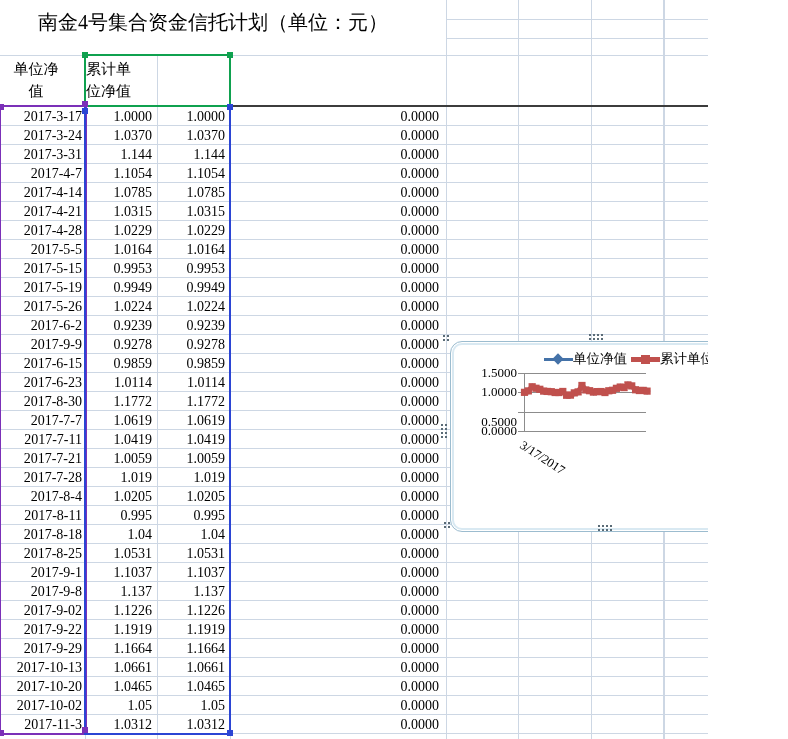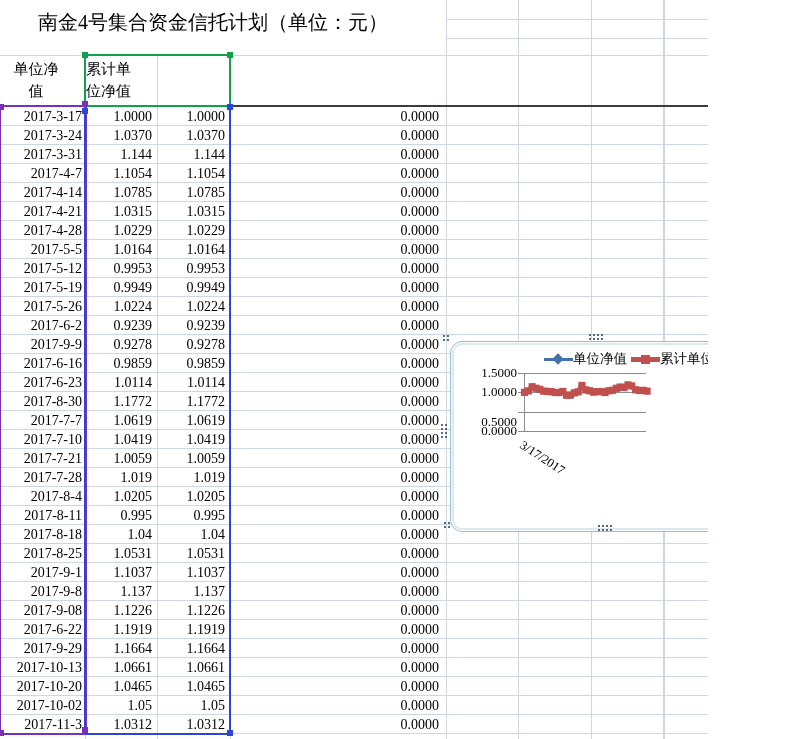--- a/index.html
+++ b/index.html
@@ -128,21 +128,21 @@
         <div class="c c2">1.0229</div>
         <div class="c c3">0.0000</div>
       </div>
       <div class="r">
         <div class="c c0">2017-5-5</div>
         <div class="c c1">1.0164</div>
         <div class="c c2">1.0164</div>
         <div class="c c3">0.0000</div>
       </div>
       <div class="r">
-        <div class="c c0">2017-5-12</div>
+        <div class="c c0">2017-5-15</div>
         <div class="c c1">0.9953</div>
         <div class="c c2">0.9953</div>
         <div class="c c3">0.0000</div>
       </div>
       <div class="r">
         <div class="c c0">2017-5-19</div>
         <div class="c c1">0.9949</div>
         <div class="c c2">0.9949</div>
         <div class="c c3">0.0000</div>
       </div>
@@ -158,21 +158,21 @@
         <div class="c c2">0.9239</div>
         <div class="c c3">0.0000</div>
       </div>
       <div class="r">
         <div class="c c0">2017-9-9</div>
         <div class="c c1">0.9278</div>
         <div class="c c2">0.9278</div>
         <div class="c c3">0.0000</div>
       </div>
       <div class="r">
-        <div class="c c0">2017-6-16</div>
+        <div class="c c0">2017-6-15</div>
         <div class="c c1">0.9859</div>
         <div class="c c2">0.9859</div>
         <div class="c c3">0.0000</div>
       </div>
       <div class="r">
         <div class="c c0">2017-6-23</div>
         <div class="c c1">1.0114</div>
         <div class="c c2">1.0114</div>
         <div class="c c3">0.0000</div>
       </div>
@@ -182,21 +182,21 @@
         <div class="c c2">1.1772</div>
         <div class="c c3">0.0000</div>
       </div>
       <div class="r">
         <div class="c c0">2017-7-7</div>
         <div class="c c1">1.0619</div>
         <div class="c c2">1.0619</div>
         <div class="c c3">0.0000</div>
       </div>
       <div class="r">
-        <div class="c c0">2017-7-10</div>
+        <div class="c c0">2017-7-11</div>
         <div class="c c1">1.0419</div>
         <div class="c c2">1.0419</div>
         <div class="c c3">0.0000</div>
       </div>
       <div class="r">
         <div class="c c0">2017-7-21</div>
         <div class="c c1">1.0059</div>
         <div class="c c2">1.0059</div>
         <div class="c c3">0.0000</div>
       </div>
@@ -236,27 +236,27 @@
         <div class="c c2">1.1037</div>
         <div class="c c3">0.0000</div>
       </div>
       <div class="r">
         <div class="c c0">2017-9-8</div>
         <div class="c c1">1.137</div>
         <div class="c c2">1.137</div>
         <div class="c c3">0.0000</div>
       </div>
       <div class="r">
-        <div class="c c0">2017-9-08</div>
+        <div class="c c0">2017-9-02</div>
         <div class="c c1">1.1226</div>
         <div class="c c2">1.1226</div>
         <div class="c c3">0.0000</div>
       </div>
       <div class="r">
-        <div class="c c0">2017-6-22</div>
+        <div class="c c0">2017-9-22</div>
         <div class="c c1">1.1919</div>
         <div class="c c2">1.1919</div>
         <div class="c c3">0.0000</div>
       </div>
       <div class="r">
         <div class="c c0">2017-9-29</div>
         <div class="c c1">1.1664</div>
         <div class="c c2">1.1664</div>
         <div class="c c3">0.0000</div>
       </div>

